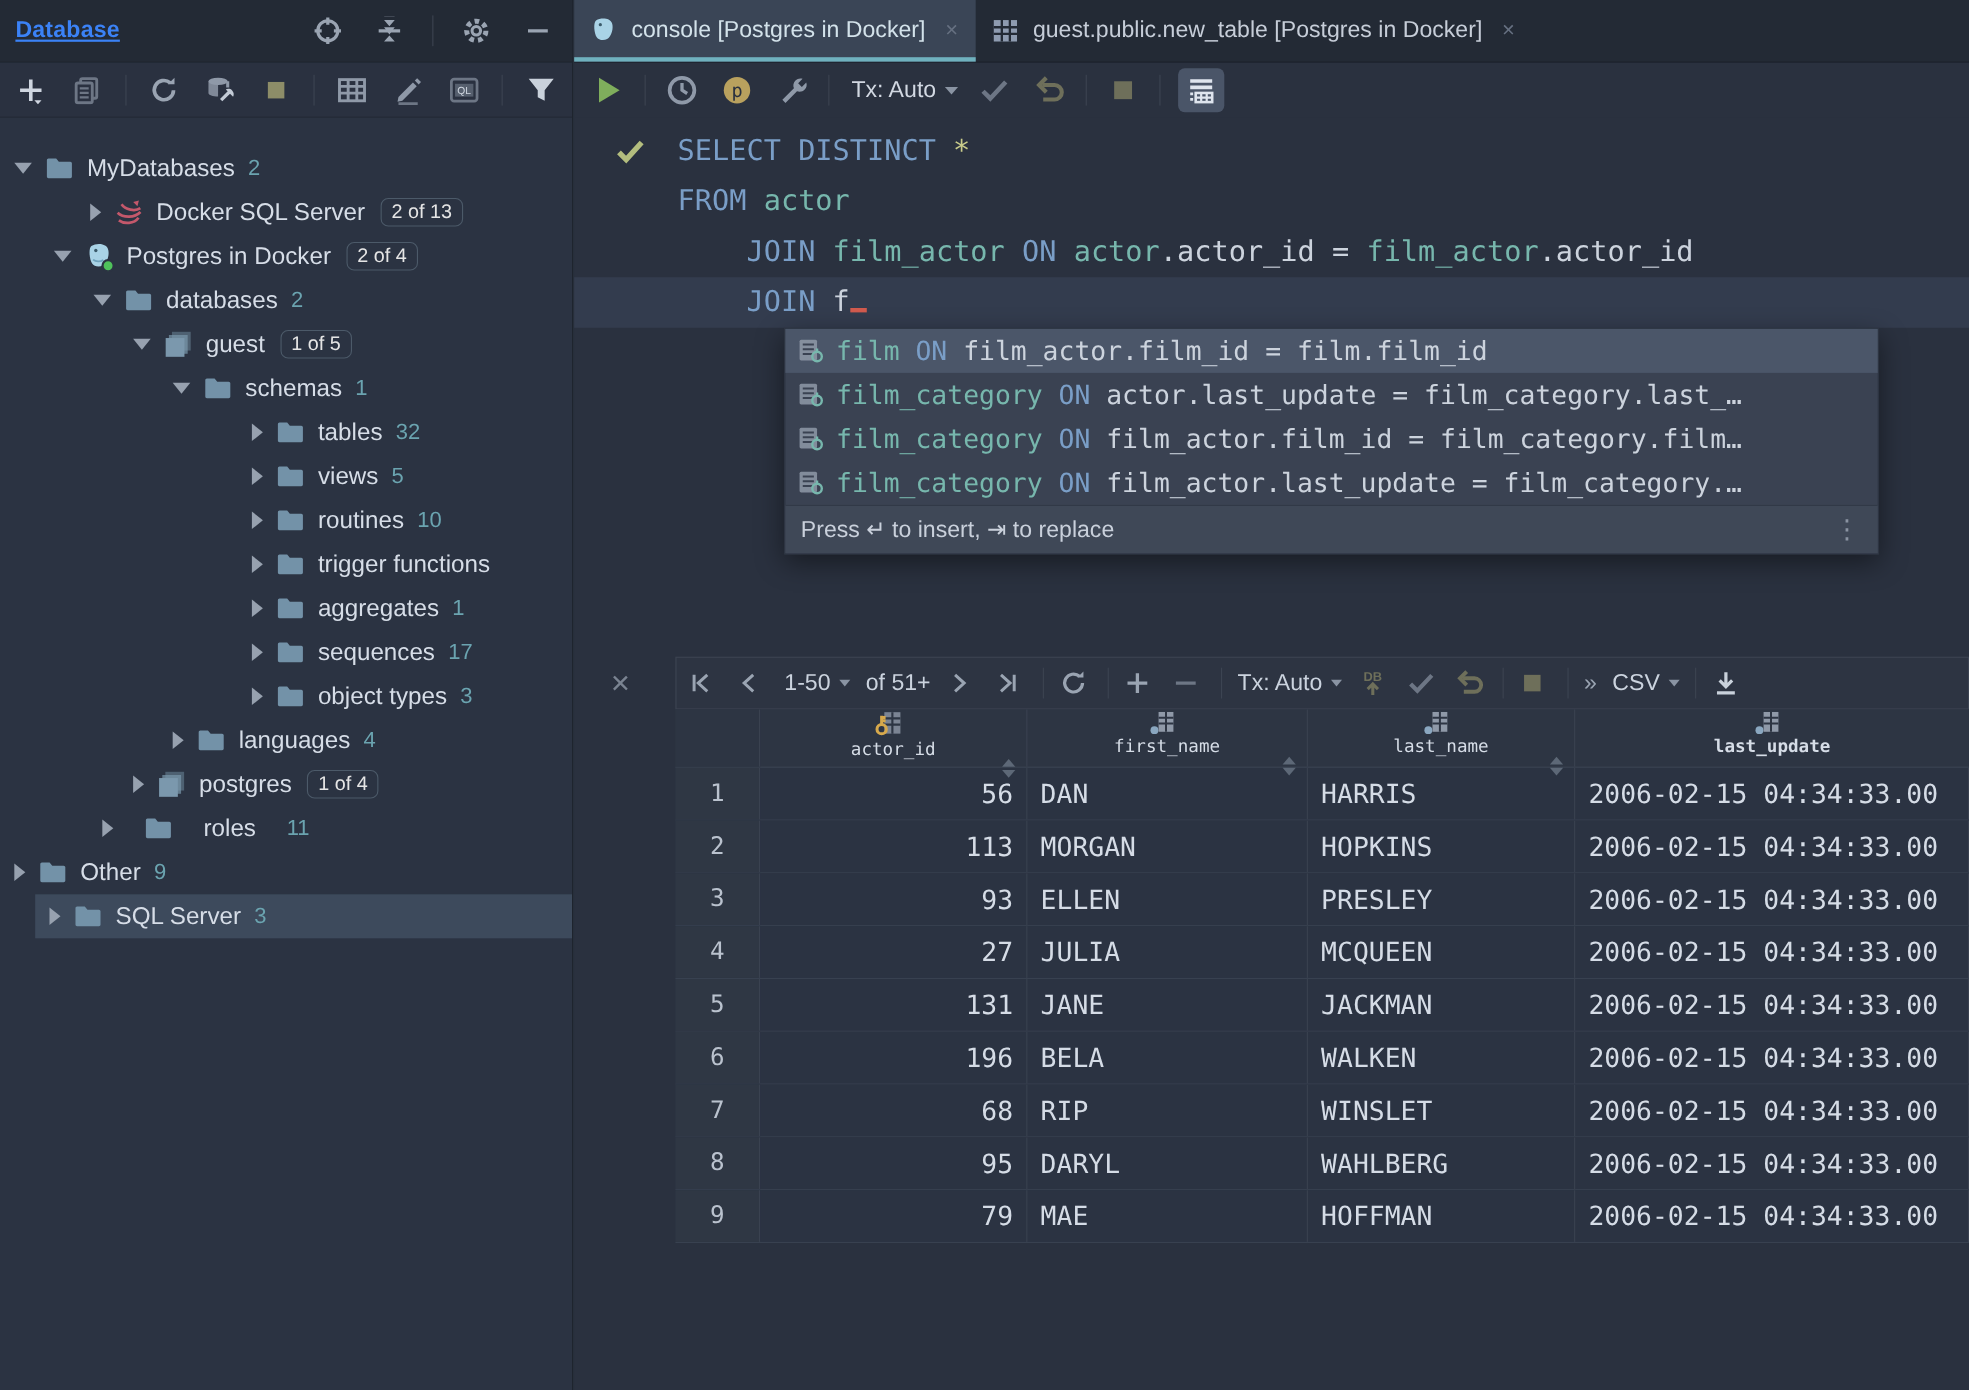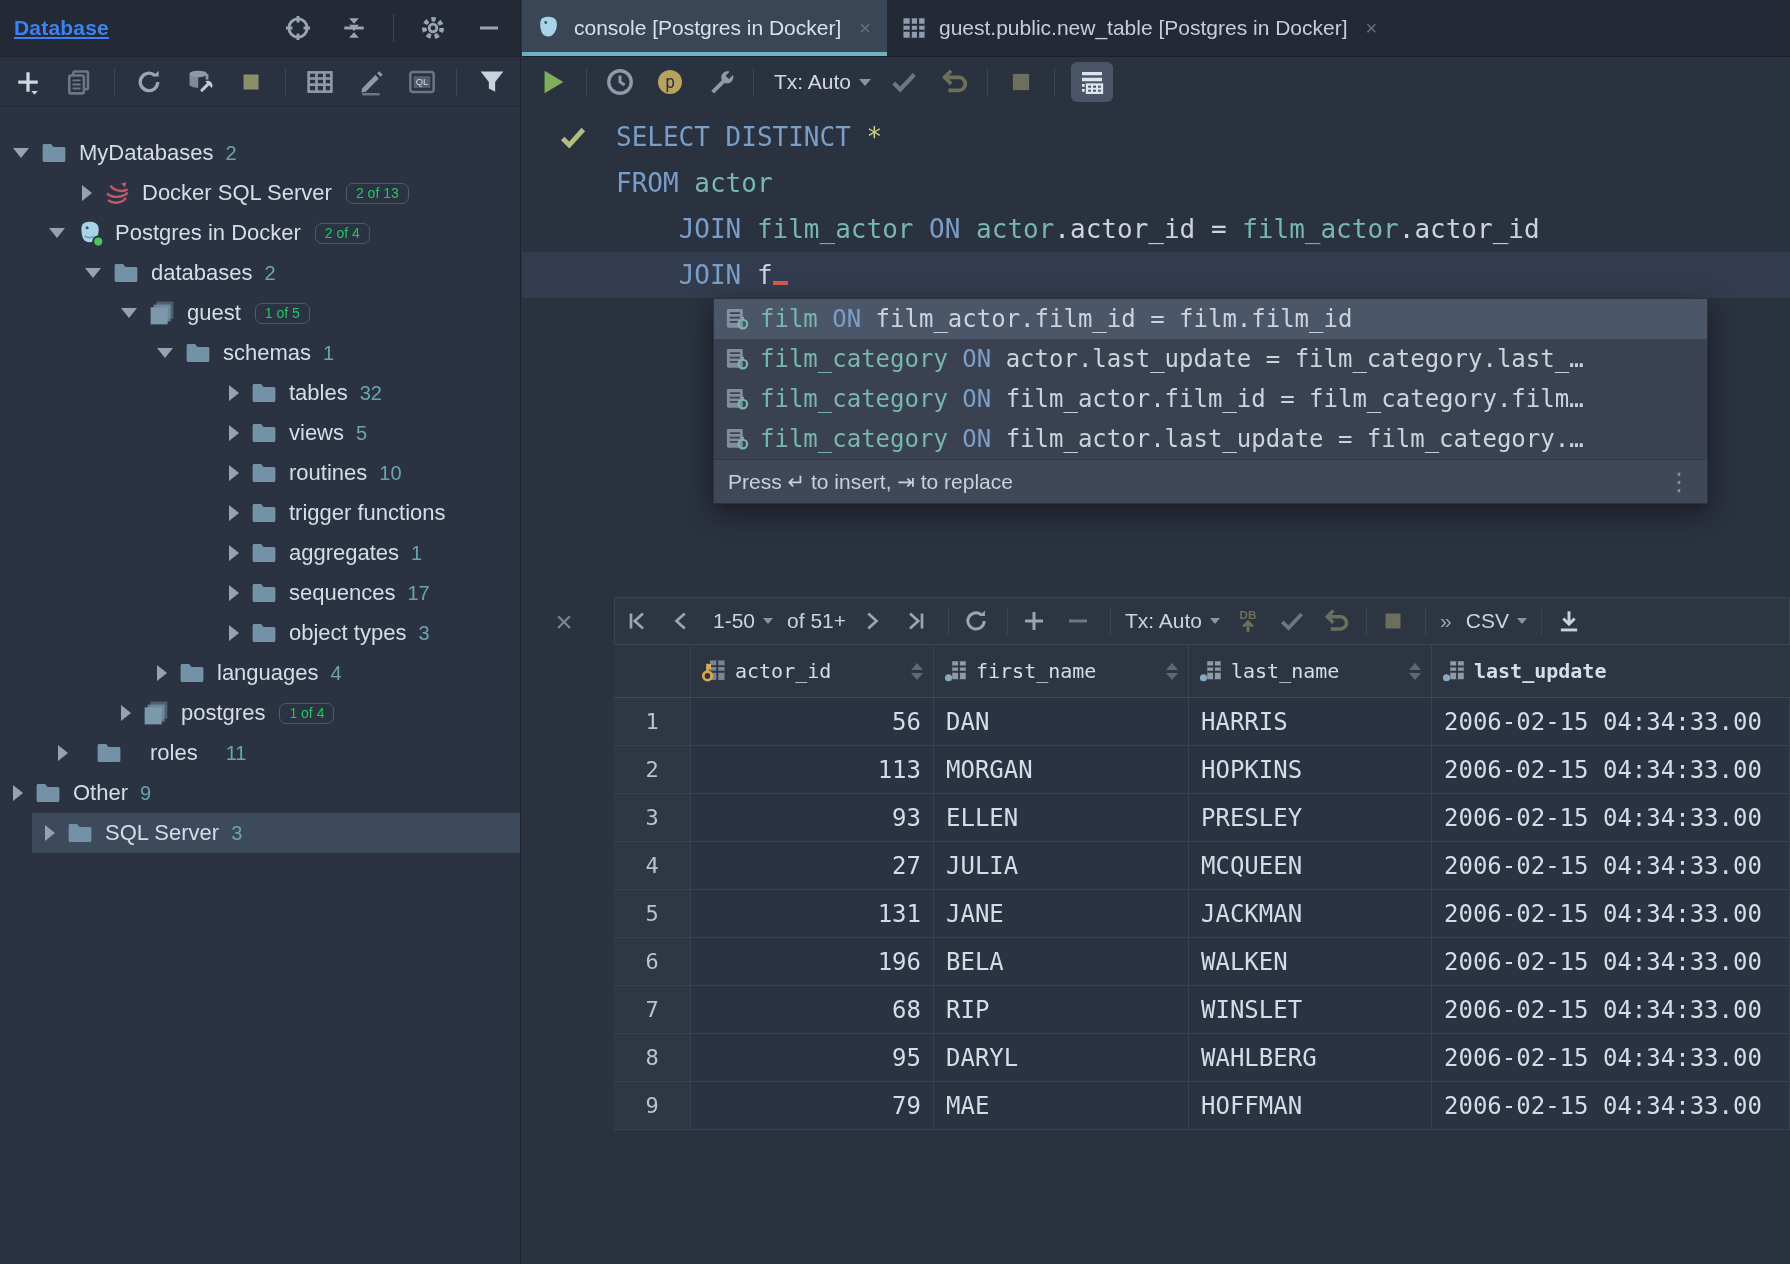--- a/index.html
+++ b/index.html
@@ -22,21 +22,21 @@
   .tree { position:absolute; top:133px; left:0; right:0; }
   .tree-row { height:40px; display:flex; align-items:center; white-space:nowrap; }
   .tree-row.selected { background:#3d4a5c; }
   .arr { width:0; height:0; flex:0 0 auto; margin-right:12px; }
   .arr.down  { border-left:8px solid transparent; border-right:8px solid transparent; border-top:10px solid #97a1af; }
   .arr.right { border-top:8px solid transparent; border-bottom:8px solid transparent; border-left:10px solid #97a1af; }
   .tree-ico { width:26px; height:26px; margin-right:12px; flex:0 0 auto; position:relative; }
   .tree-label { color:#d6dde7; font-size:22px; }
   .tree-count { color:#6ba4b0; font-size:20px; margin-left:12px; }
   .tree-badge { margin-left:14px; border:1px solid #4c5a69; border-radius:7px; padding:1px 9px 2px;
-                color:#22c55e; font-size:14px; }
+                color:#e5e5e5; font-size:18px; }
 
   
   .main { position:absolute; left:522px; top:0; right:0; bottom:0; background:#2a313f; }
 
   .tabbar { height:57px; background:#232a35; display:flex; align-items:stretch;
             border-bottom:1px solid #1a2028; }
   .tab { display:flex; align-items:center; gap:12px; padding:0 16px 0 14px; position:relative;
          color:#c6cdd8; font-size:21px; cursor:pointer; }
   .tab.active { background:#3a4556; color:#d3e2ea; }
   .tab.active::after { content:""; position:absolute; left:0; right:0; bottom:0; height:4px; background:#6fb1be; }
@@ -72,22 +72,22 @@
   
   .res-close { position:absolute; left:22px; top:602px; color:#7a8391; font-size:30px;
                width:40px; height:40px; display:flex; align-items:center; justify-content:center; cursor:pointer; }
   .res-toolbar { position:absolute; left:92px; right:0; top:597px; height:48px; background:#2d3442;
                  border:1px solid #3c4452; display:flex; align-items:center; padding:0 10px; gap:14px; }
   .res-toolbar .lbl { color:#cbd3de; font-size:21px; }
   .pag-ico { display:flex; align-items:center; width:30px; height:30px; cursor:pointer; }
 
   .grid { position:absolute; left:92px; right:0; top:645px; font-family:"DejaVu Sans Mono", monospace; }
   .grid-header { display:flex; height:53px; background:#2d3543; border-bottom:1px solid #3f4857; }
-  .gh-cell { display:flex; align-items:center; padding:0 10px; color:#d6dde7; font-size:20px;
-             border-right:1px solid #3a4250; position:relative; }
+  .gh-cell { display:flex; align-items:center; padding:0 10px; color:#d6dde7; font-size:16px;
+             border-right:1px solid #3a4250; position:relative;flex-direction:column; }
   .gh-num { width:77px; background:#2d3543; }
   .sorter { margin-left:auto; display:flex; flex-direction:column; gap:3px; padding-left:8px; }
   .sorter i { width:0; height:0; border-left:6px solid transparent; border-right:6px solid transparent; display:block; }
   .sorter .up { border-bottom:7px solid #5d6877; } .sorter .dn { border-top:7px solid #5d6877; }
   .grid-row { display:flex; height:48px; border-bottom:1px solid #384150; background:#2b3342; }
   .gc { display:flex; align-items:center; padding:0 12px; color:#d5dce6; font-size:24px;
         border-right:1px solid #3a4250; overflow:hidden; white-space:nowrap; }
   .gc-num { width:77px; background:#2f3744; color:#bac2ce; justify-content:center; padding:0; font-size:22px; }
   .col-w1 { width:243px; justify-content:flex-end; }
   .col-w2 { width:255px; } .col-w3 { width:243px; } .col-w4 { flex:1; }
@@ -345,21 +345,21 @@
           <span class="tree-ico">
             <svg width="26" height="26" viewBox="0 0 16 16">
               <rect x="4.5" y="1" width="10.5" height="10.5" fill="#7b98ad" opacity=".45"></rect>
               <rect x="2.8" y="2.8" width="10.5" height="10.5" fill="#7b98ad" opacity=".7"></rect>
               <rect x="1" y="4.5" width="10.5" height="10.5" fill="#7b98ad"></rect>
             </svg>
           </span>
           <span class="tree-label">postgres</span>
           <span class="tree-badge">1 of 4</span>
         </div>
-        <div class="tree-row" style="padding-left: 58px; gap: 16px;">
+        <div class="tree-row" style="padding-left: 93px; gap: 16px;">
           <span class="arr right"></span>
           <span class="tree-ico">
             <svg width="26" height="26" viewBox="0 0 16 16">
               <path d="M1 3.4c0-.5.4-.9.9-.9h4.3l1.5 1.8h6.4c.5 0 .9.4.9.9v7.4c0 .5-.4.9-.9.9H1.9c-.5 0-.9-.4-.9-.9z" fill="#7392a8"></path>
             </svg>
           </span>
           <span class="tree-label">roles</span>
           <span class="tree-count">11</span>
         </div>
         <div class="tree-row" style="padding-left: 13px;">

